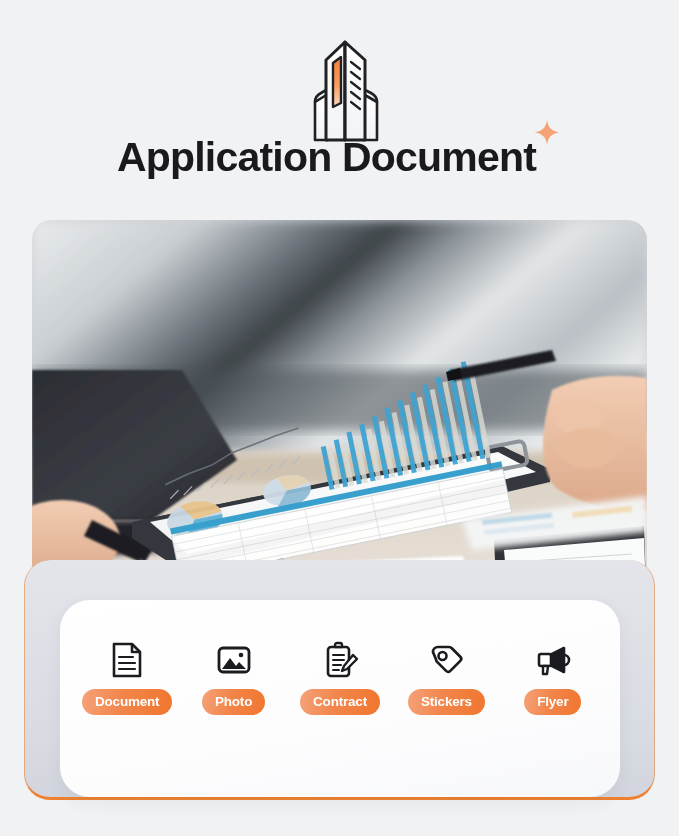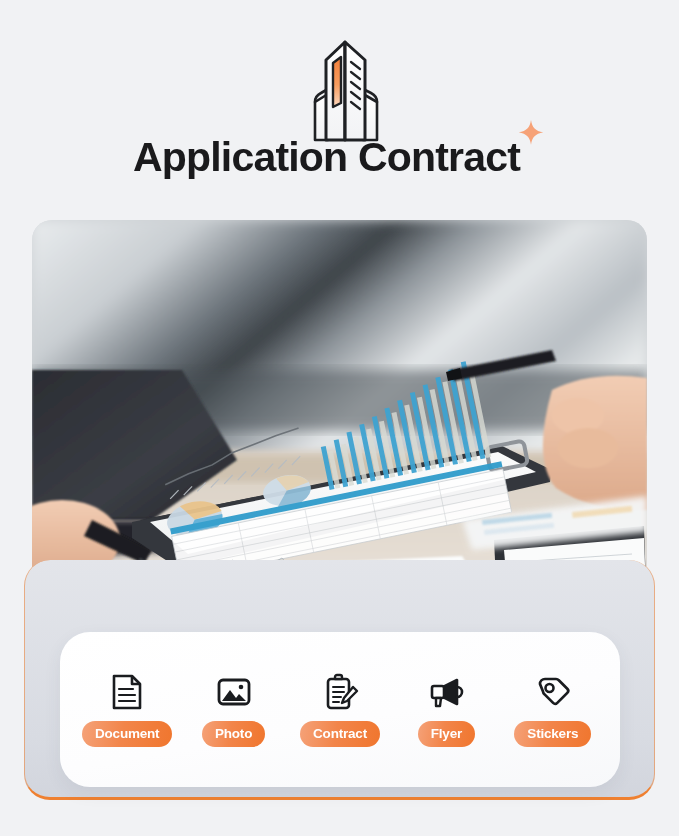--- a/index.html
+++ b/index.html
@@ -52,22 +52,22 @@
     position: absolute; left: 24px; top: 560px;
     width: 631px; height: 240px;
     border-radius: 26px;
     background: linear-gradient(180deg, #e3e5ea 0%, #d8dbe2 75%, #d2d5dd 100%);
     border-bottom: 3px solid #ef8030;
     border-left: 1px solid rgba(239,128,48,0.55);
     border-right: 1px solid rgba(239,128,48,0.55);
   }
 
   .white-card {
-    position: absolute; left: 60px; top: 632px;
-    width: 560px; height: 155px;
+    position: absolute; left: 60px; top: 600px;
+    width: 560px; height: 197px;
     background: linear-gradient(170deg, #ffffff 0%, #fdfdfe 55%, #f7f8fa 100%);
     border-radius: 30px;
     box-shadow: 0 6px 18px rgba(60,70,90,0.07);
   }
 
   .badge-grid {
     position: absolute; left: 0; top: 0;
     width: 560px; height: 155px;
     display: flex; align-items: center; justify-content: center;
     padding: 0 14px;
@@ -127,21 +127,21 @@
         <line x1="58" y1="26" x2="67" y2="33"></line>
         <line x1="58" y1="36" x2="67" y2="43"></line>
         <line x1="58" y1="46" x2="67" y2="53"></line>
         <line x1="58" y1="56" x2="67" y2="63"></line>
         <line x1="58" y1="66" x2="67" y2="73"></line>
       </g>
       <line x1="52" y1="6" x2="52" y2="104" stroke="#1f2124" stroke-width="2.4"></line>
     </svg>
 
     <div class="title-row">
-      <span class="title-text">Application Contract</span>
+      <span class="title-text">Application Document</span>
       <svg class="sparkle-icon" viewBox="0 0 32 32">
         <path d="M16 2 C17.3 10.4 20.6 13.4 29 15.3 C20.6 17.2 17.3 20.2 16 28.6 C14.7 20.2 11.4 17.2 3 15.3 C11.4 13.4 14.7 10.4 16 2 Z" fill="#f6a277"></path>
       </svg>
     </div>
   </div>
 
   <div class="photo-card">
     <svg class="photo-svg" viewBox="0 0 615 400" preserveAspectRatio="none">
       <defs>
         <linearGradient id="bgWall" x1="0" y1="0" x2="1" y2="0.5">
@@ -379,32 +379,32 @@
             <line x1="13" y1="25" x2="21" y2="25"></line>
             <line x1="13" y1="30" x2="19" y2="30"></line>
           </g>
           <path d="M33 15 L37 19 L27 29 L22 31 L24 26 Z" fill="#fff" stroke="#1a1c1f" stroke-width="2.4" stroke-linejoin="round"></path>
         </svg>
         <span class="badge-pill">Contract</span>
       </div>
 
       <div class="badge-item">
         <svg class="badge-icon" viewBox="0 0 40 40">
+          <path d="M7 12 a5 5 0 0 1 5-5 l11 0 a4 4 0 0 1 2.8 1.2 l8.5 8.5 a3 3 0 0 1 0 4.2 l-10 10 a3 3 0 0 1 -4.2 0 l-8.5 -8.5 A4 4 0 0 1 10 19.6 Z" fill="#fff" stroke="#1a1c1f" stroke-width="2.7" stroke-linejoin="round"></path>
+          <circle cx="16.5" cy="16" r="4" fill="#fff" stroke="#1a1c1f" stroke-width="2.6"></circle>
+        </svg>
+        <span class="badge-pill">Stickers</span>
+      </div>
+
+      <div class="badge-item">
+        <svg class="badge-icon" viewBox="0 0 40 40">
           <path d="M31 8 L31 32 L17 25 L17 15 Z" fill="#1a1c1f" stroke="#1a1c1f" stroke-width="2.6" stroke-linejoin="round"></path>
           <rect x="6" y="14" width="12" height="12" rx="2" fill="#fff" stroke="#1a1c1f" stroke-width="2.6"></rect>
           <path d="M31 15 a5 5 0 0 1 0 10" fill="none" stroke="#1a1c1f" stroke-width="2.6" stroke-linecap="round"></path>
           <path d="M10 26 L10 34 L14 34 L15 26 Z" fill="#fff" stroke="#1a1c1f" stroke-width="2.4" stroke-linejoin="round"></path>
         </svg>
         <span class="badge-pill">Flyer</span>
       </div>
 
-      <div class="badge-item">
-        <svg class="badge-icon" viewBox="0 0 40 40">
-          <path d="M7 12 a5 5 0 0 1 5-5 l11 0 a4 4 0 0 1 2.8 1.2 l8.5 8.5 a3 3 0 0 1 0 4.2 l-10 10 a3 3 0 0 1 -4.2 0 l-8.5 -8.5 A4 4 0 0 1 10 19.6 Z" fill="#fff" stroke="#1a1c1f" stroke-width="2.7" stroke-linejoin="round"></path>
-          <circle cx="16.5" cy="16" r="4" fill="#fff" stroke="#1a1c1f" stroke-width="2.6"></circle>
-        </svg>
-        <span class="badge-pill">Stickers</span>
-      </div>
-
     </div>
   </div>
 
 </div>
 
 </body></html>

